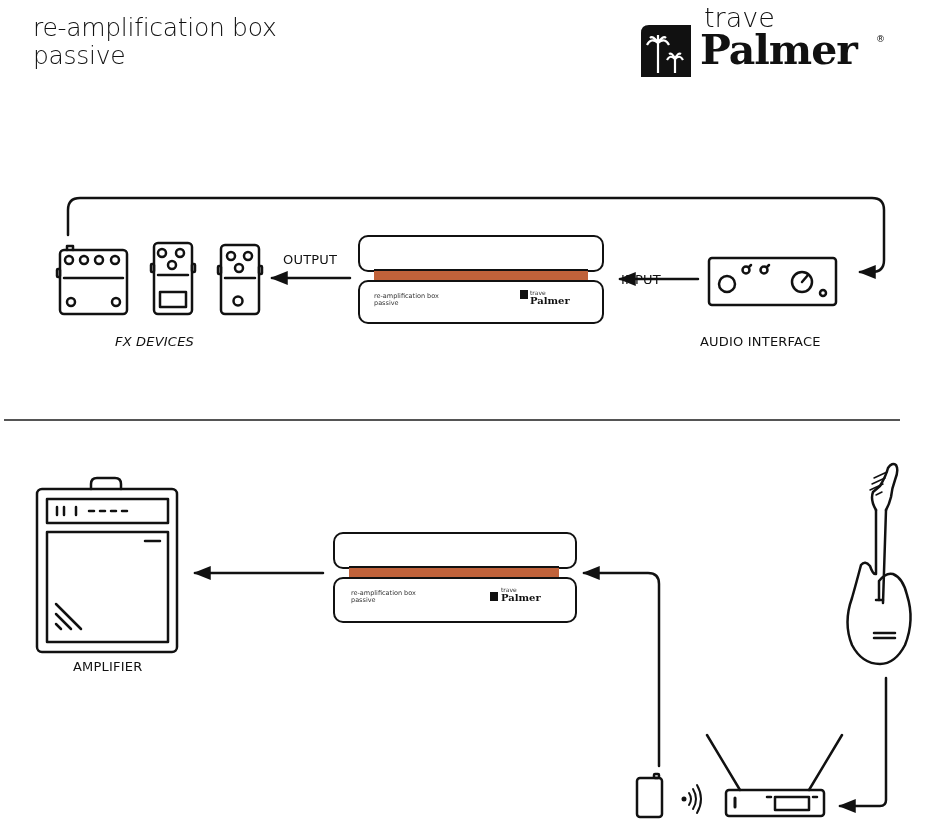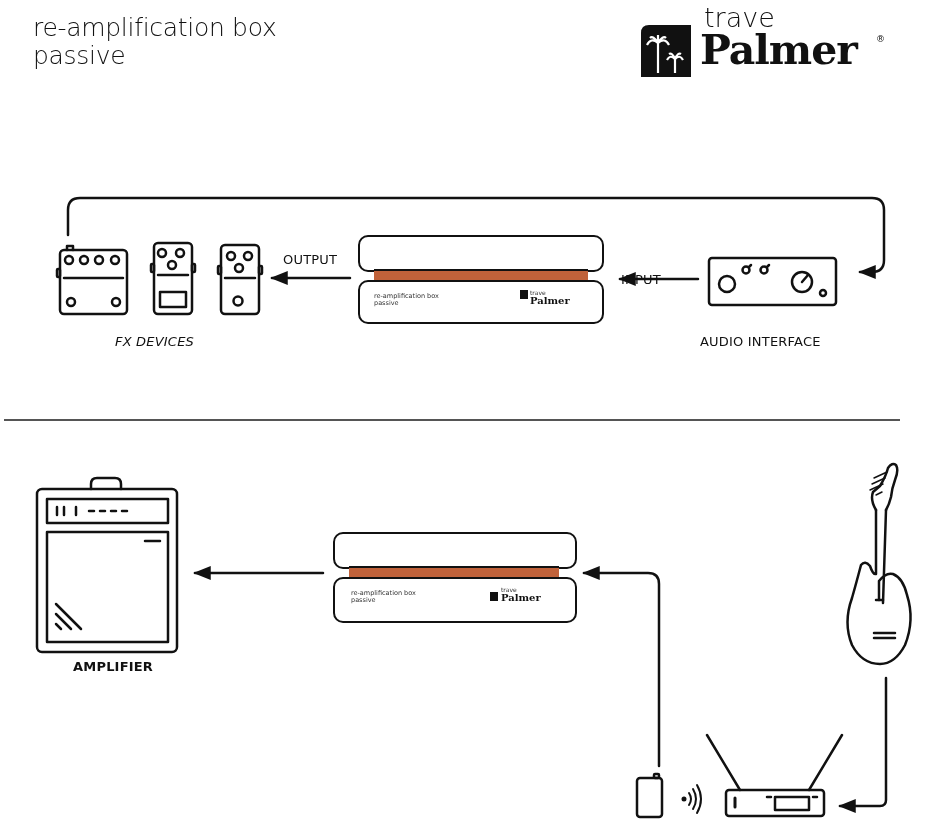--- a/index.html
+++ b/index.html
@@ -186,13 +186,13 @@
   </div>
   <div class="abs" style="left:157px;top:60px;width:8px;height:9px;background:#111;"></div>
   <div class="abs box-trave" style="left:168px;top:54px;">trave</div>
   <div class="abs box-palmer" style="left:168px;top:60px;">Palmer</div>
 </div>
 
 <div class="abs label" style="left:272px;top:252px;margin-left:11px;">OUTPUT</div>
 <div class="abs label" style="left:621px;top:252px;margin-top:20px;">INPUT</div>
 <div class="abs label" style="left:115px;top:334px;font-style:italic;">FX DEVICES</div>
 <div class="abs label" style="left:700px;top:334px;">AUDIO INTERFACE</div>
-<div class="abs label" style="left:73px;top:659px;font-weight:bold;">AMPLIFIER</div>
+<div class="abs label" style="left:73px;top:659px;">AMPLIFIER</div>
 
 </body></html>

